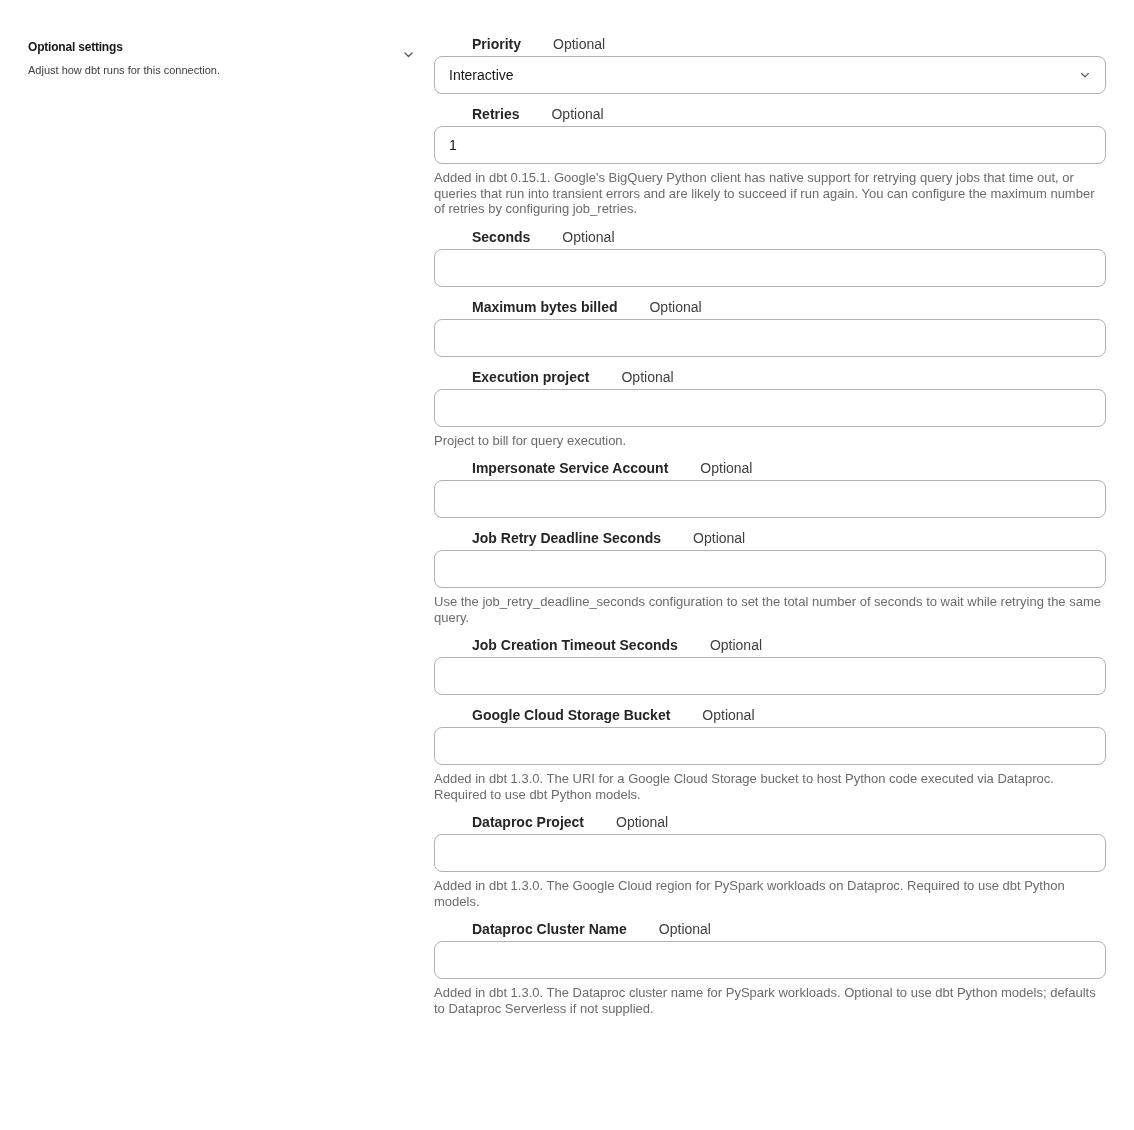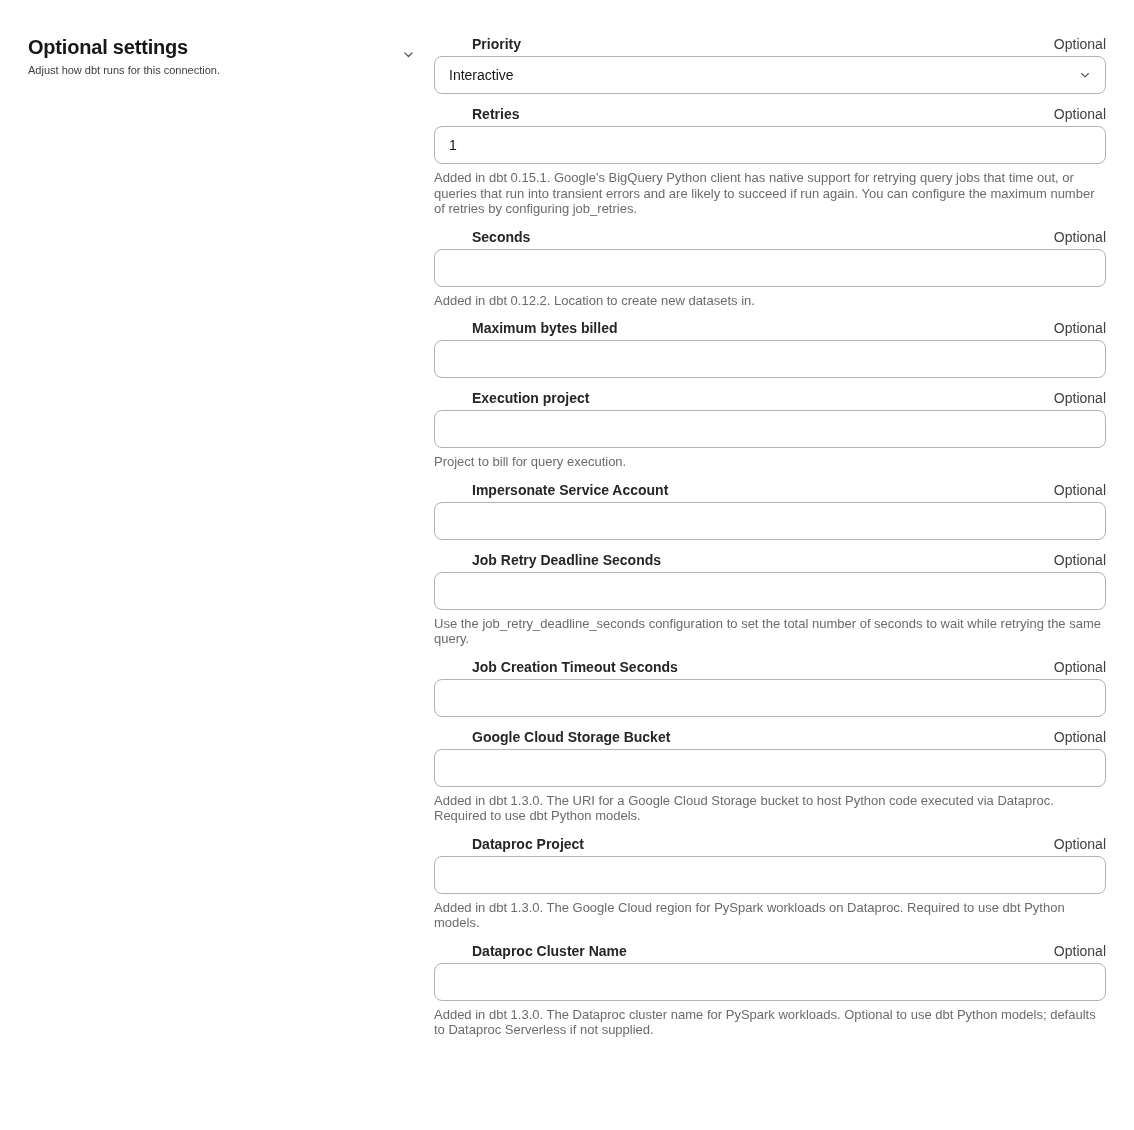--- a/index.html
+++ b/index.html
@@ -17,21 +17,21 @@
     width: 1134px;
   }
   
   .section-header {
     position: relative;
     width: 406px;
     flex-shrink: 0;
     padding-right: 34px;
   }
   .section-title {
-    font-size: 20px;
+    font-size: 12px;
     font-weight: 700;
     letter-spacing: -0.2px;
     color: #171717;
     line-height: 22px;
   }
   .section-desc {
     margin-top: 4px;
     font-size: 11px;
     line-height: 16px;
     color: #404040;
@@ -48,21 +48,20 @@
     cursor: pointer;
   }
   
   .form-col {
     width: 672px;
     flex-shrink: 0;
   }
   .field { margin-bottom: 12px; }
   .label-row {
     display: flex;
-    justify-content: space-between;
     align-items: baseline;
     line-height: 17px;
     margin-bottom: 3px;
     padding-left: 38px;
   }
   .field-label {
     font-size: 14px;
     font-weight: 600;
     color: #262626;
   }
@@ -138,21 +137,20 @@
     <input class="text-input" type="text" value="1" style="">
     <p class="help">Added in dbt 0.15.1. Google's BigQuery Python client has native support for retrying query jobs that time out, or queries that run into transient errors and are likely to succeed if run again. You can configure the maximum number of retries by configuring job_retries.</p>
   </div>
       <div class="field">
     <div class="label-row">
       <label class="field-label">Seconds</label>
       <span class="optional-badge">Optional</span>
     </div>
 
     <input class="text-input" type="text" value="" style="">
-    <p class="help">Added in dbt 0.12.2. Location to create new datasets in.</p>
   </div>
       <div class="field">
     <div class="label-row">
       <label class="field-label">Maximum bytes billed</label>
       <span class="optional-badge">Optional</span>
     </div>
 
     <input class="text-input" type="text" value="" style="">
   </div>
       <div class="field">

